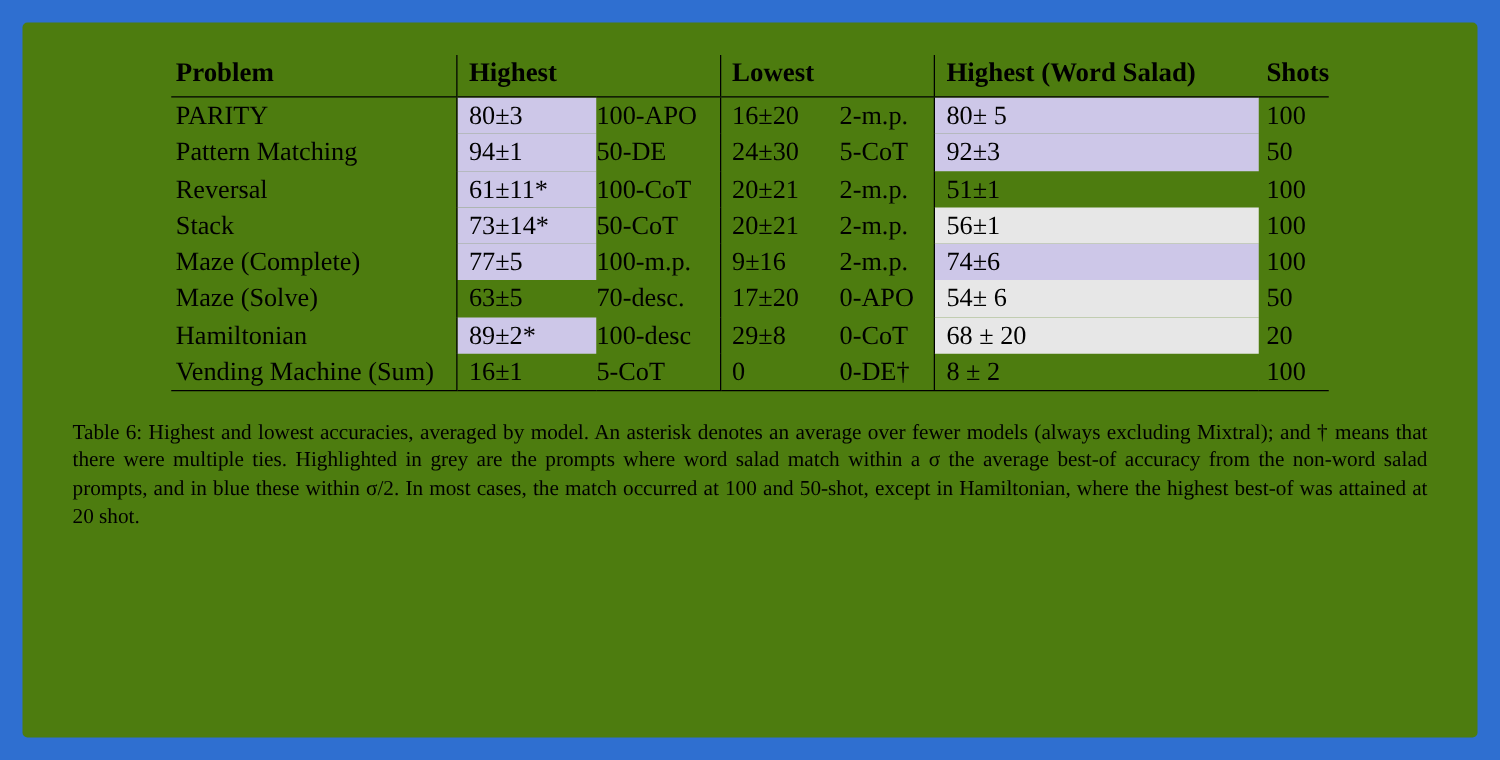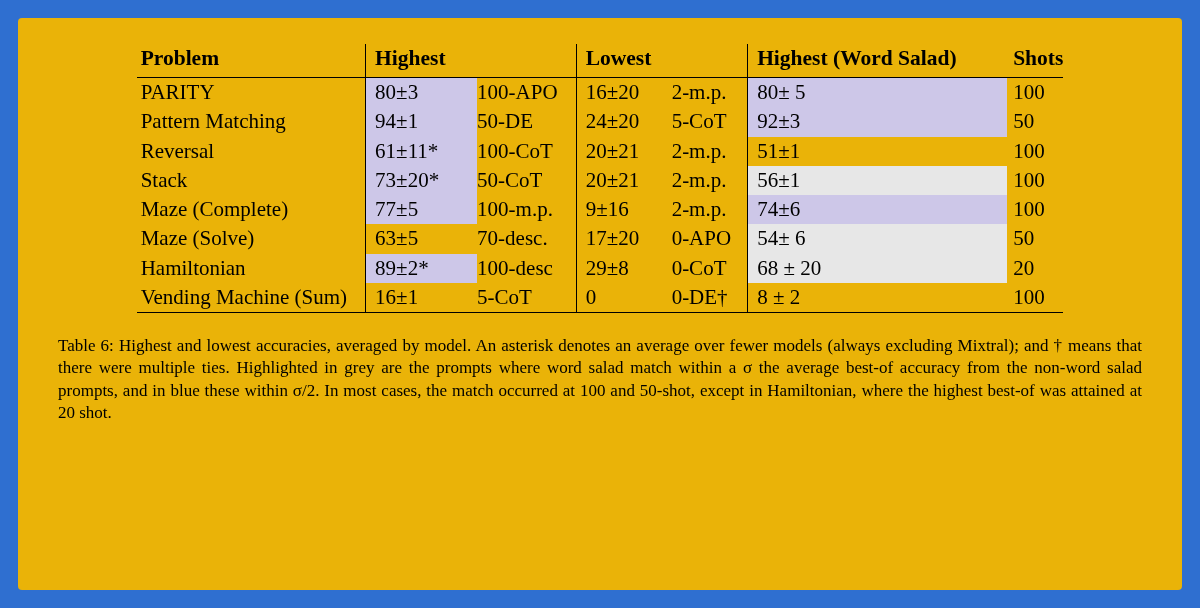--- a/index.html
+++ b/index.html
@@ -12,21 +12,21 @@
     background: #2f6fd0;
     font-family: "Liberation Serif", serif;
     overflow: hidden;
   }
   #page {
     position: absolute;
     left: 18px;
     top: 18px;
     width: 1164px;
     height: 572px;
-    background: #eab308;
+    background: #4d7c0f;
     border-radius: 4px;
     box-sizing: border-box;
     padding: 26px 36px 10px 36px;
   }
   table.tbl {
     border-collapse: collapse;
     margin: 0 auto;
     font-size: 21px;
     color: #000;
   }
@@ -94,37 +94,37 @@
           <td class="c-hl">100-APO</td>
           <td class="sep c-lv">16±20</td>
           <td class="c-ll">2-m.p.</td>
           <td class="sep c-ws hl-blue">80± 5</td>
           <td class="c-shots">100</td>
         </tr>
         <tr>
           <td class="c-prob">Pattern Matching</td>
           <td class="sep c-hv hl-blue">94±1</td>
           <td class="c-hl">50-DE</td>
-          <td class="sep c-lv">24±20</td>
+          <td class="sep c-lv">24±30</td>
           <td class="c-ll">5-CoT</td>
           <td class="sep c-ws hl-blue">92±3</td>
           <td class="c-shots">50</td>
         </tr>
         <tr>
           <td class="c-prob">Reversal</td>
           <td class="sep c-hv hl-blue">61±11*</td>
           <td class="c-hl">100-CoT</td>
           <td class="sep c-lv">20±21</td>
           <td class="c-ll">2-m.p.</td>
           <td class="sep c-ws">51±1</td>
           <td class="c-shots">100</td>
         </tr>
         <tr>
           <td class="c-prob">Stack</td>
-          <td class="sep c-hv hl-blue">73±20*</td>
+          <td class="sep c-hv hl-blue">73±14*</td>
           <td class="c-hl">50-CoT</td>
           <td class="sep c-lv">20±21</td>
           <td class="c-ll">2-m.p.</td>
           <td class="sep c-ws hl-grey">56±1</td>
           <td class="c-shots">100</td>
         </tr>
         <tr>
           <td class="c-prob">Maze (Complete)</td>
           <td class="sep c-hv hl-blue">77±5</td>
           <td class="c-hl">100-m.p.</td>

